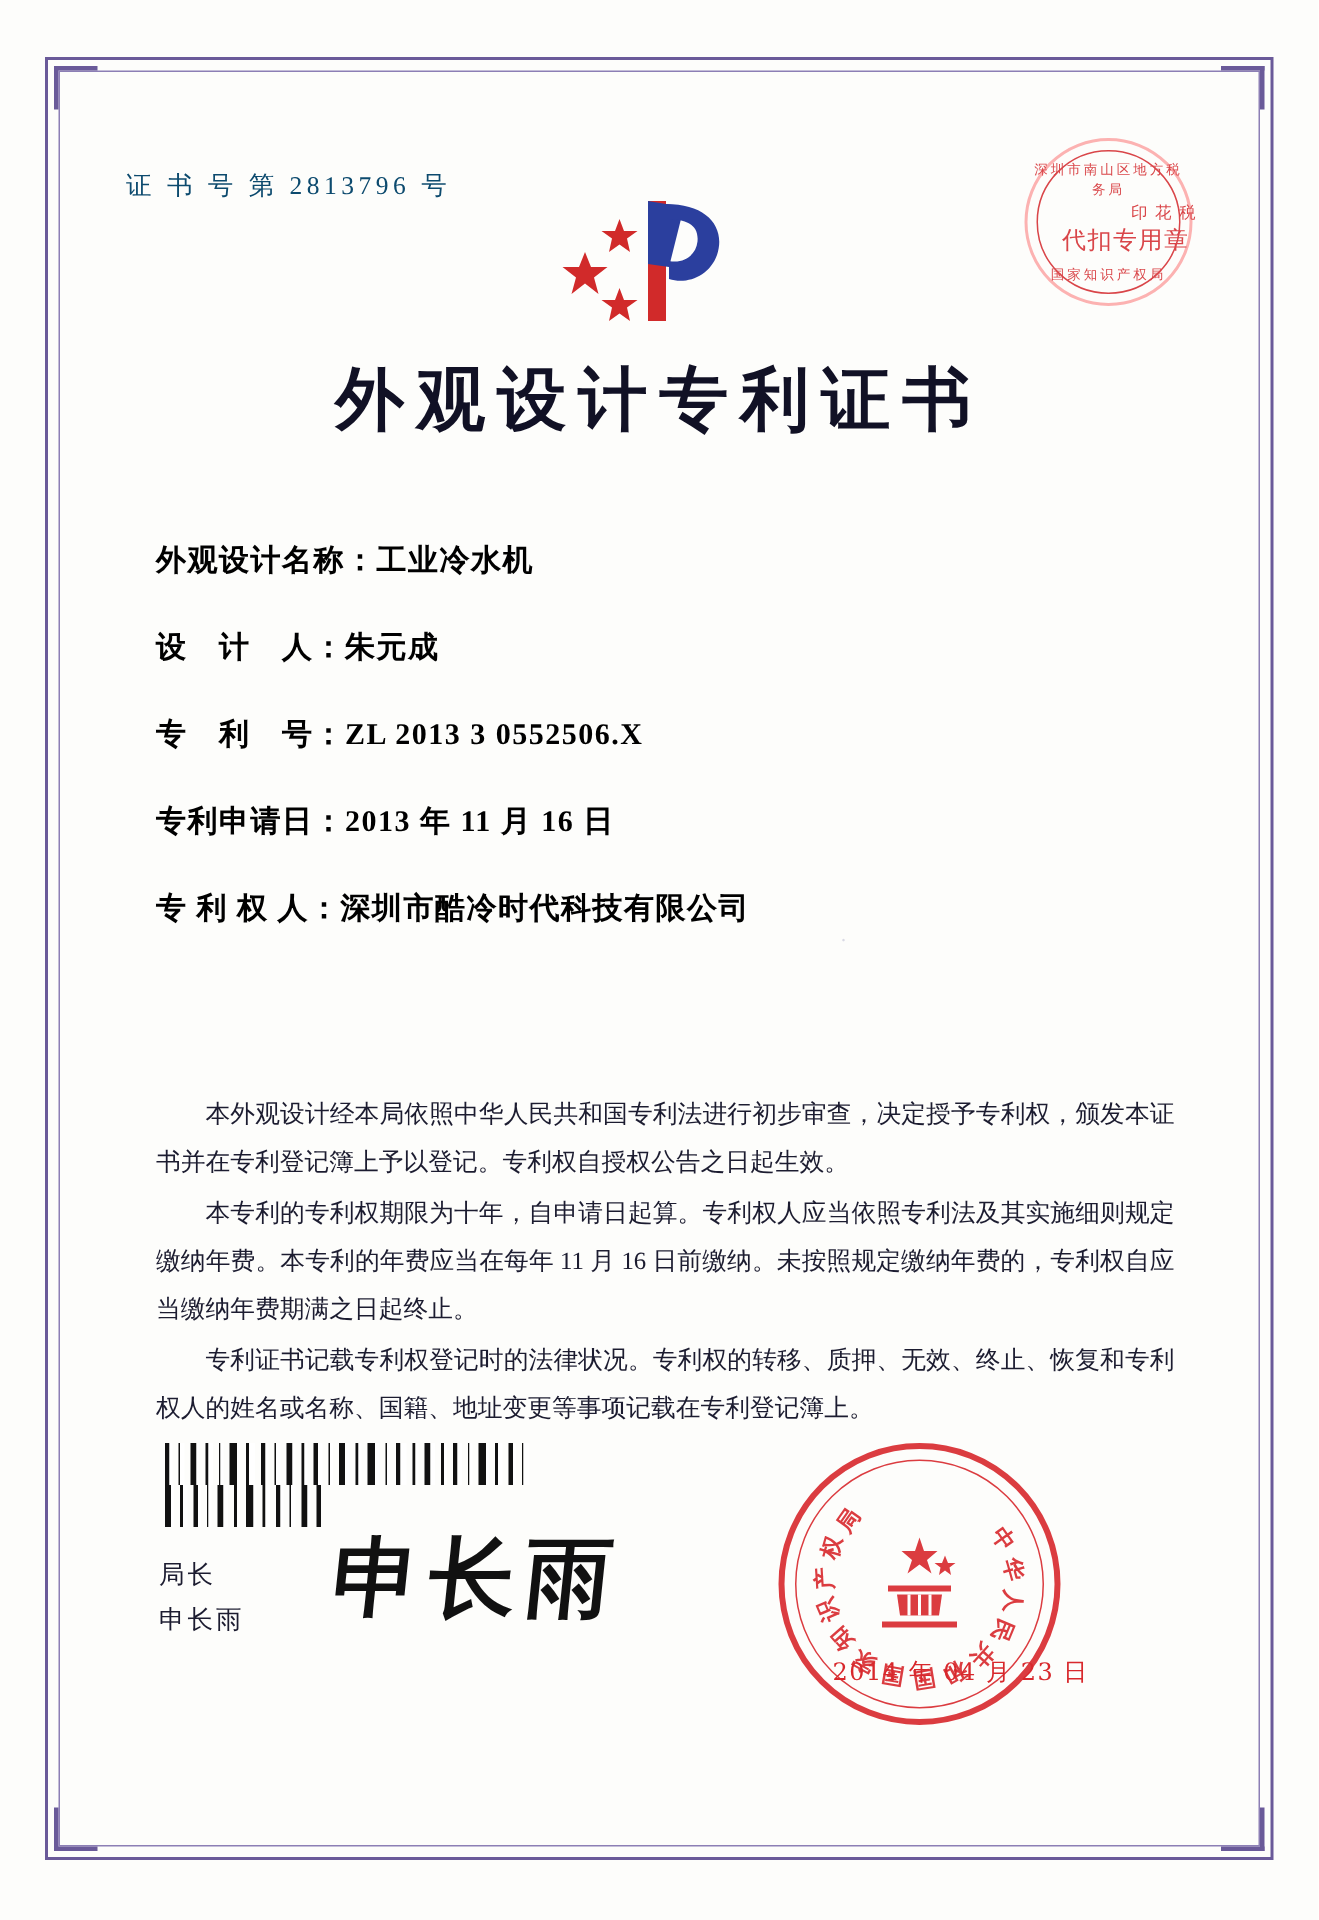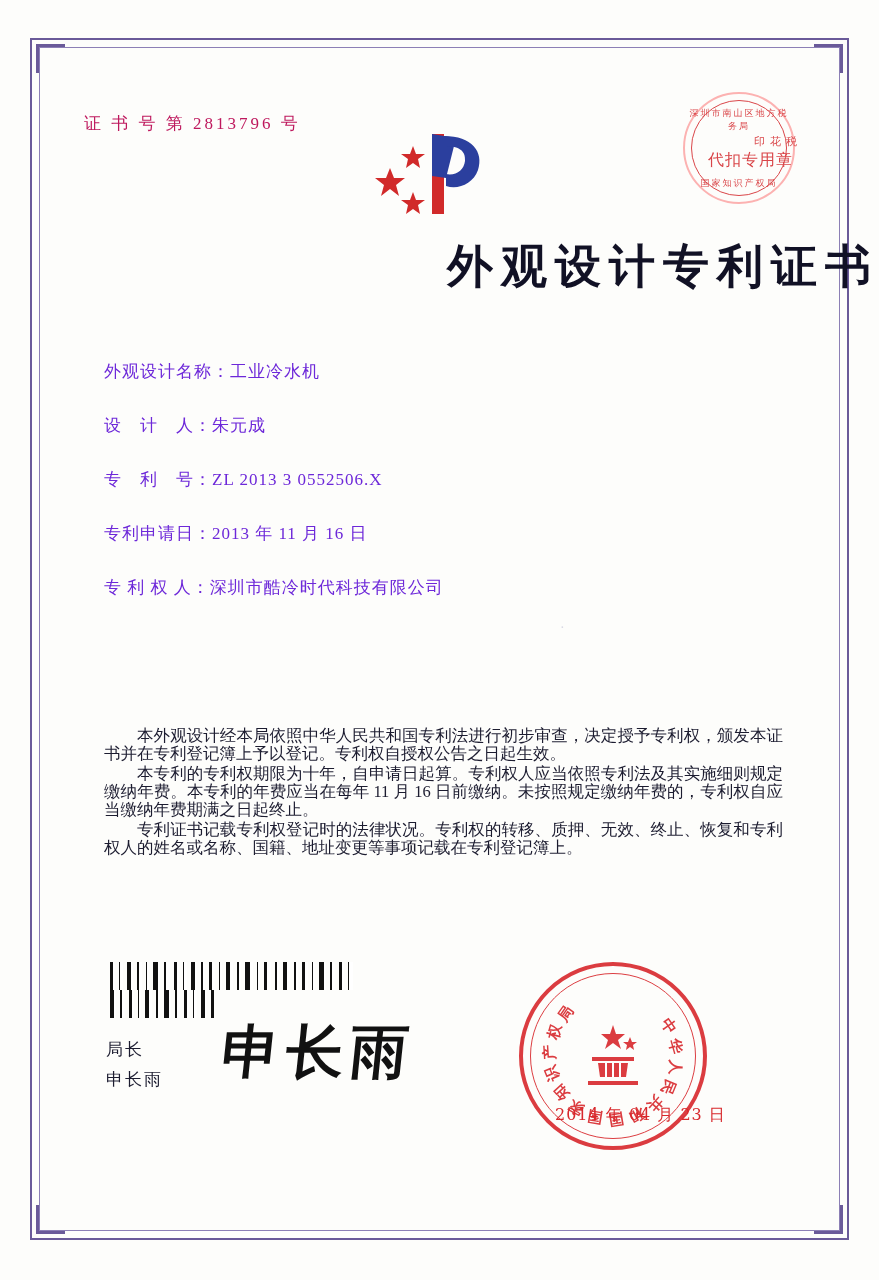--- a/index.html
+++ b/index.html
@@ -50,21 +50,21 @@
   .corner.bl { left: 36px; bottom: 46px; border-left-width: 3px; border-bottom-width: 3px; }
   .corner.br { right: 36px; bottom: 46px; border-right-width: 3px; border-bottom-width: 3px; }
 
   
   .cert-no {
     position: absolute;
     left: 84px;
     top: 112px;
     font-size: 17px;
     letter-spacing: 3px;
-    color: #be185d;
+    color: #0c4a6e;
   }
 
   
   .logo {
     position: absolute;
     left: 368px;
     top: 120px;
     width: 130px;
     height: 100px;
   }
@@ -107,57 +107,58 @@
   }
   .stamp-top .arc-top { top: 13px; }
   .stamp-top .arc-bot { bottom: 12px; }
 
   
   .title {
     position: absolute;
     left: 0;
     right: 0;
     top: 236px;
-    text-align: right;
+    text-align: center;
     font-size: 46px;
     font-weight: bold;
     letter-spacing: 8px;
     color: #111125;
     font-family: "DejaVu Serif", serif;
   }
 
   
   .fields {
     position: absolute;
     left: 104px;
     top: 360px;
     right: 100px;
   }
   .field-row {
-    font-size: 17px;
-    color: #6d28d9;
+    font-size: 20px;
+    color: #000000;
     margin-bottom: 31px;
     letter-spacing: 1px;
     white-space: nowrap;
+    font-weight: bold;
   }
   .field-label {
     display: inline-block;
   }
   .field-value {
     display: inline-block;
   }
 
   
   .paras {
     position: absolute;
     left: 104px;
     right: 96px;
     top: 727px;
     font-size: 16.5px;
-    line-height: 18px;
+    line-height: 32px;
     color: #1c1c30;
     text-align: justify;
   }
   .para {
     text-indent: 2em;
     margin: 0 0 2px 0;
   }
 
   
   .barcode {

